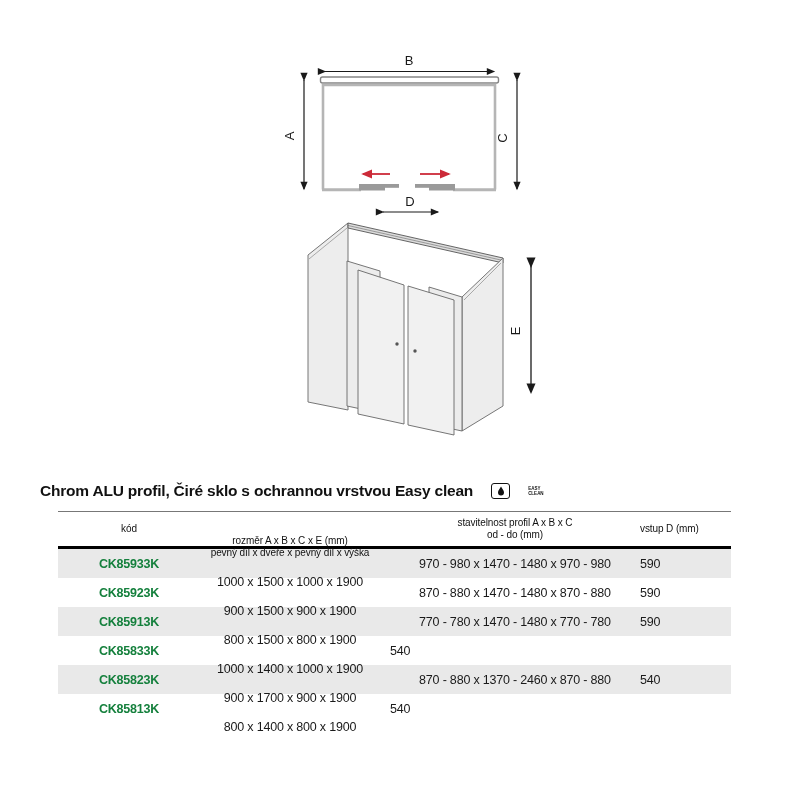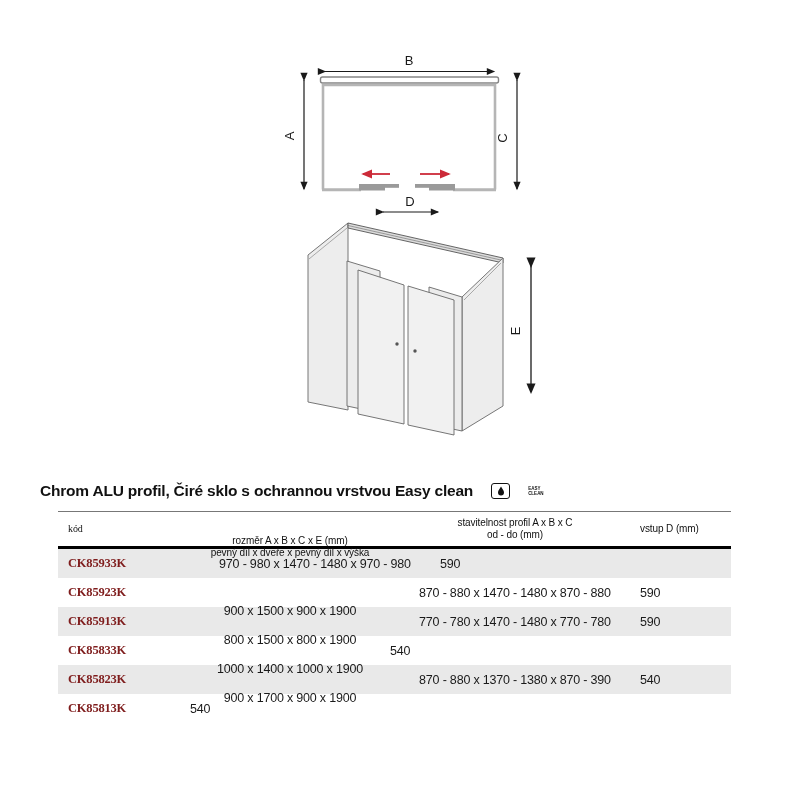--- a/index.html
+++ b/index.html
@@ -13,27 +13,27 @@
   .heading{position:absolute;left:40px;top:482px;display:flex;align-items:center;gap:18px;}
   .heading-title{font-size:15.5px;font-weight:bold;letter-spacing:-0.2px;white-space:nowrap;}
   .ec-badge{width:17px;height:14px;border:1.7px solid #111;border-radius:3px;
             display:flex;align-items:center;justify-content:center;flex:0 0 auto;}
   .ec-text{font-size:4.5px;font-weight:bold;line-height:1.15;letter-spacing:0;color:#111;}
 
   .spec-table{position:absolute;left:58px;top:511px;width:673px;}
   .thead{display:flex;align-items:center;height:34px;
          border-top:1px solid #777;border-bottom:3px solid #000;}
   .th{font-size:10px;line-height:1.2;letter-spacing:-0.1px;color:#111;}
-  .c1{width:132px;text-align:left;padding-left:10px;box-sizing:border-box;font-family:Liberation Serif, serif;}
+  .c1{width:132px;text-align:center;padding-left:10px;box-sizing:border-box;}
   .c2{width:200px;text-align:center;margin-top:36px;}
   .c3{width:250px;text-align:center;}
   .c4{flex:1;text-align:left;}
   .trow{display:flex;align-items:center;height:29px;font-size:12.5px;letter-spacing:-0.2px;color:#1a1a1a;}
   .trow.alt{background:#e9e9e9;}
-  .code{font-weight:bold;color:#7f1d1d;}
+  .code{font-weight:bold;color:#15803d;}
 </style>
 </head>
 <body>
 
 <div class="page">
 
   <svg class="schematic" width="255" height="172" viewBox="0 0 255 172">
     <defs>
       <marker id="ahb" markerWidth="8" markerHeight="7" refX="6.5" refY="3.5" orient="auto">
         <path d="M0.5,0.5 L7.5,3.5 L0.5,6.5 Z" fill="#1a1a1a"></path>
@@ -121,20 +121,21 @@
       </div>
       <div class="th c3">
         <div>stavitelnost profil A x B x C</div>
         <div>od - do (mm)</div>
       </div>
       <div class="th c4">vstup D (mm)</div>
     </div>
 
     <div class="trow alt">
       <div class="c1 code">CK85933K</div>
+      <div class="c2">1000 x 1500 x 1000 x 1900</div>
       <div class="c3">970 - 980 x 1470 - 1480 x 970 - 980</div>
       <div class="c4">590</div>
     </div>
     <div class="trow">
       <div class="c1 code">CK85923K</div>
       <div class="c2">900 x 1500 x 900 x 1900</div>
       <div class="c3">870 - 880 x 1470 - 1480 x 870 - 880</div>
       <div class="c4">590</div>
     </div>
     <div class="trow alt">
@@ -144,22 +145,23 @@
       <div class="c4">590</div>
     </div>
     <div class="trow">
       <div class="c1 code">CK85833K</div>
       <div class="c2">1000 x 1400 x 1000 x 1900</div>
       <div class="c4">540</div>
     </div>
     <div class="trow alt">
       <div class="c1 code">CK85823K</div>
       <div class="c2">900 x 1700 x 900 x 1900</div>
-      <div class="c3">870 - 880 x 1370 - 1380 x 870 - 390</div>
+      <div class="c3">870 - 880 x 1370 - 2460 x 870 - 880</div>
       <div class="c4">540</div>
     </div>
     <div class="trow">
       <div class="c1 code">CK85813K</div>
+      <div class="c2">800 x 1400 x 800 x 1900</div>
       <div class="c4">540</div>
     </div>
   </div>
 
 </div>
 
 </body></html>

